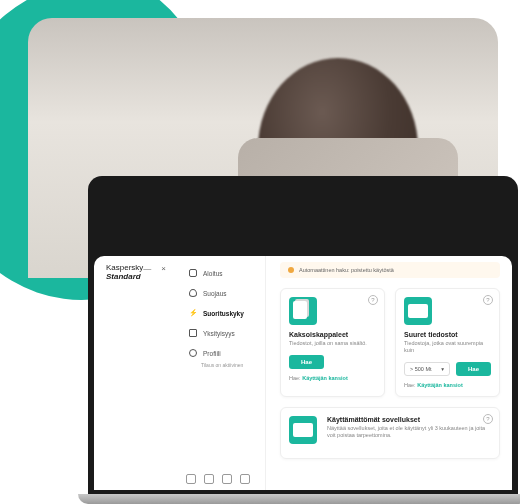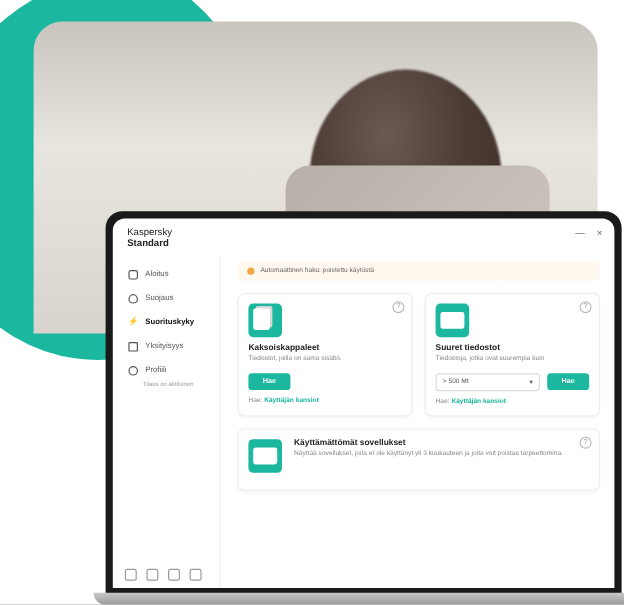--- a/index.html
+++ b/index.html
@@ -62,38 +62,38 @@
       height: 320px;
       background: #1a1a1a;
       border-radius: 14px 14px 0 0;
       z-index: 2;
     }
     .app-window {
       position: absolute;
       bottom: 14px;
       left: 94px;
       width: 418px;
-      height: 308px;
+      height: 234px;
       background: #fff;
       border-radius: 10px 10px 0 0;
       overflow: hidden;
       z-index: 3;
       display: flex;
-      flex-direction: column;
+      flex-direction: row;
       font-size: 7px;
     }
     .titlebar {
       display: flex;
       justify-content: space-between;
       align-items: flex-start;
       padding: 8px 10px 4px 12px;
     }
     .title-left { display: flex; flex-direction: column; line-height: 1.1; }
     .brand { font-size: 8px; color: #222; }
-    .product { font-size: 8px; font-weight: 600; color: #222; }
+    .product { font-size: 8px; font-weight: 600; color: #222; font-style: italic; }
     .win-controls { display: flex; gap: 10px; font-size: 8px; color: #666; }
     .win-btn { cursor: pointer; }
     .body-area { display: flex; flex: 1; overflow: hidden; }
     .sidebar {
       width: 90px;
       padding: 8px 6px 6px 10px;
       display: flex;
       flex-direction: column;
       gap: 2px;
       border-right: 1px solid #f0f0f0;

